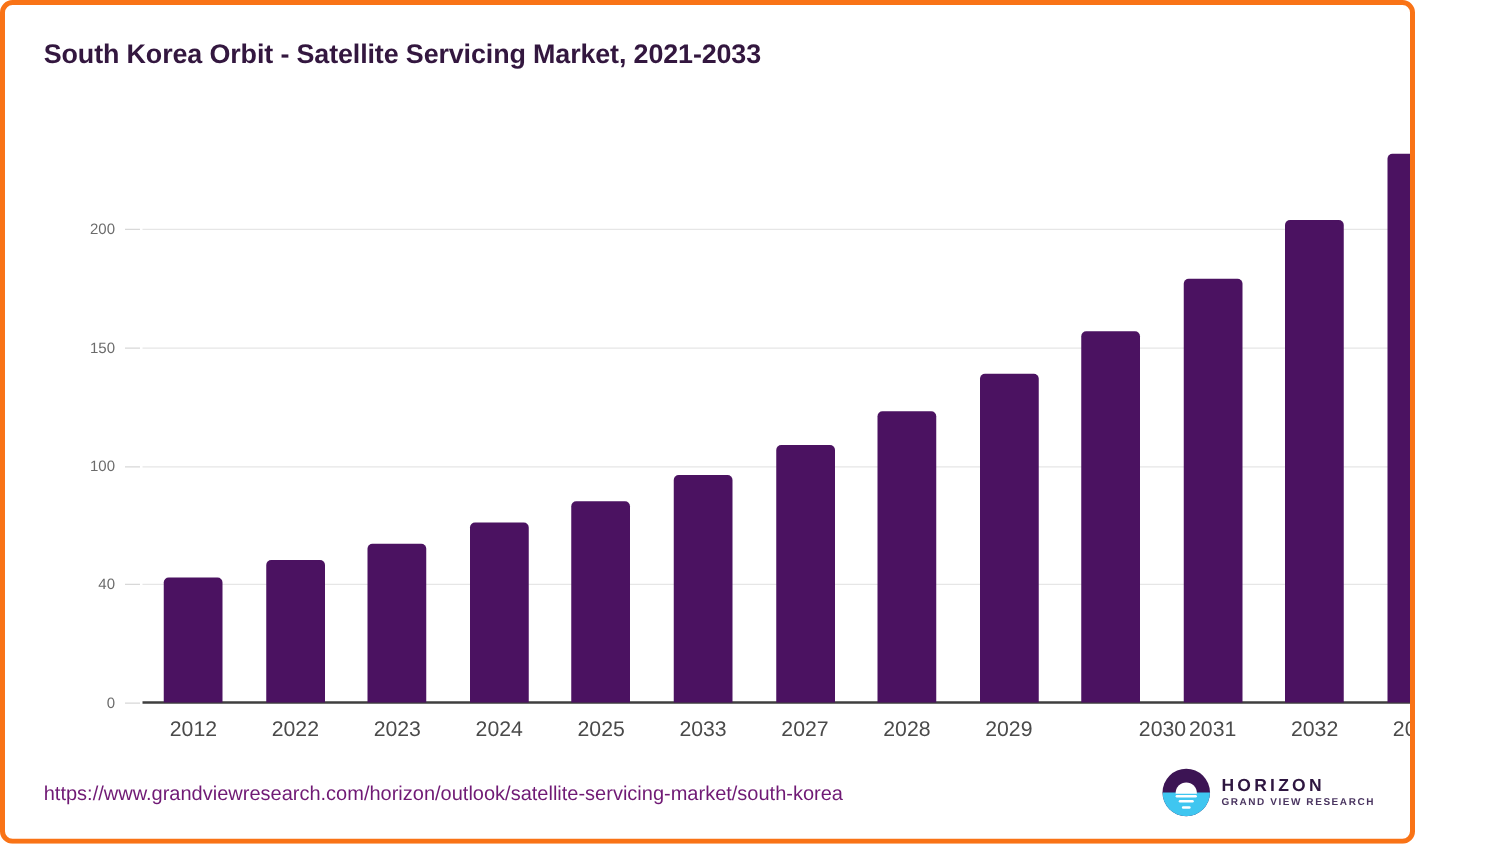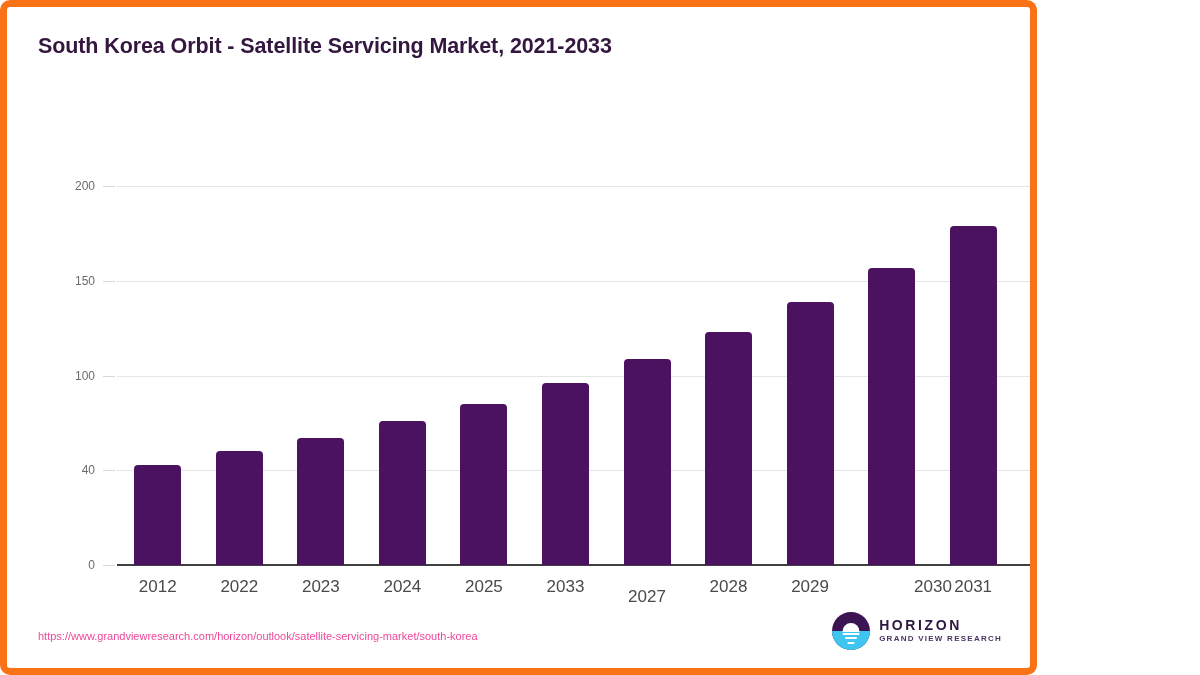--- a/index.html
+++ b/index.html
@@ -4,23 +4,23 @@
 <style>
   * { box-sizing: border-box; margin: 0; padding: 0; }
   html, body {
     width: 1200px; height: 675px;
     background: #ffffff;
     font-family: "Liberation Sans", sans-serif;
     overflow: hidden;
   }
   .card {
     position: relative;
-    width: 1037px; height: 675px;
-    background: #ffffff;
-    border: 7px solid #f97316;
+    width: 1132px; height: 675px;
+    background: #ffffff;
+    border: 4px solid #f97316;
     border-radius: 10px;
     overflow: hidden;
   }
   .chart-title {
     position: absolute;
     left: 31px; top: 27px;
     font-size: 21.5px;
     font-weight: bold;
     color: #33173f;
     letter-spacing: -0.1px;
@@ -87,22 +87,22 @@
     text-align: center;
     width: 82px;
     transform: translateX(-50%);
     white-space: nowrap;
   }
 
   
   .source-url {
     position: absolute;
     left: 31px; bottom: 26px;
-    font-size: 11px;
-    color: #ec4899;
+    font-size: 16px;
+    color: #701a75;
     white-space: nowrap;
   }
   .logo {
     position: absolute;
     right: 28px; bottom: 18px;
     display: flex;
     align-items: center;
     gap: 9px;
   }
   .logo-mark {
@@ -188,21 +188,21 @@
         <div class="bar" title="2033: 232" style="left: 995.731px; height: 439.074px; background: rgb(75, 18, 97);"></div>
       </div>
 
     <div id="xticks-layer">
         <div class="xtick" style="left: 150.769px;">2012</div>
         <div class="xtick" style="left: 232.308px;">2022</div>
         <div class="xtick" style="left: 313.846px;">2023</div>
         <div class="xtick" style="left: 395.385px;">2024</div>
         <div class="xtick" style="left: 476.923px;">2025</div>
         <div class="xtick" style="left: 558.462px;">2033</div>
-        <div class="xtick" style="left: 640px; margin-top: 10px;">2027</div>
+        <div class="xtick" style="left: 640px;">2027</div>
         <div class="xtick" style="left: 721.538px;">2028</div>
         <div class="xtick" style="left: 803.077px;">2029</div>
         <div class="xtick" style="left: 926px;">2030</div>
         <div class="xtick" style="left: 966.154px;">2031</div>
         <div class="xtick" style="left: 1047.69px;">2032</div>
         <div class="xtick" style="left: 1129.23px;">2033</div>
       </div>
     <div id="yticks-layer">
         <div class="ytick-dash" style="left: 96px; top: 558px;"></div>
         <div class="ytick-inner" style="left: 8px; top: 558px;">0</div>

